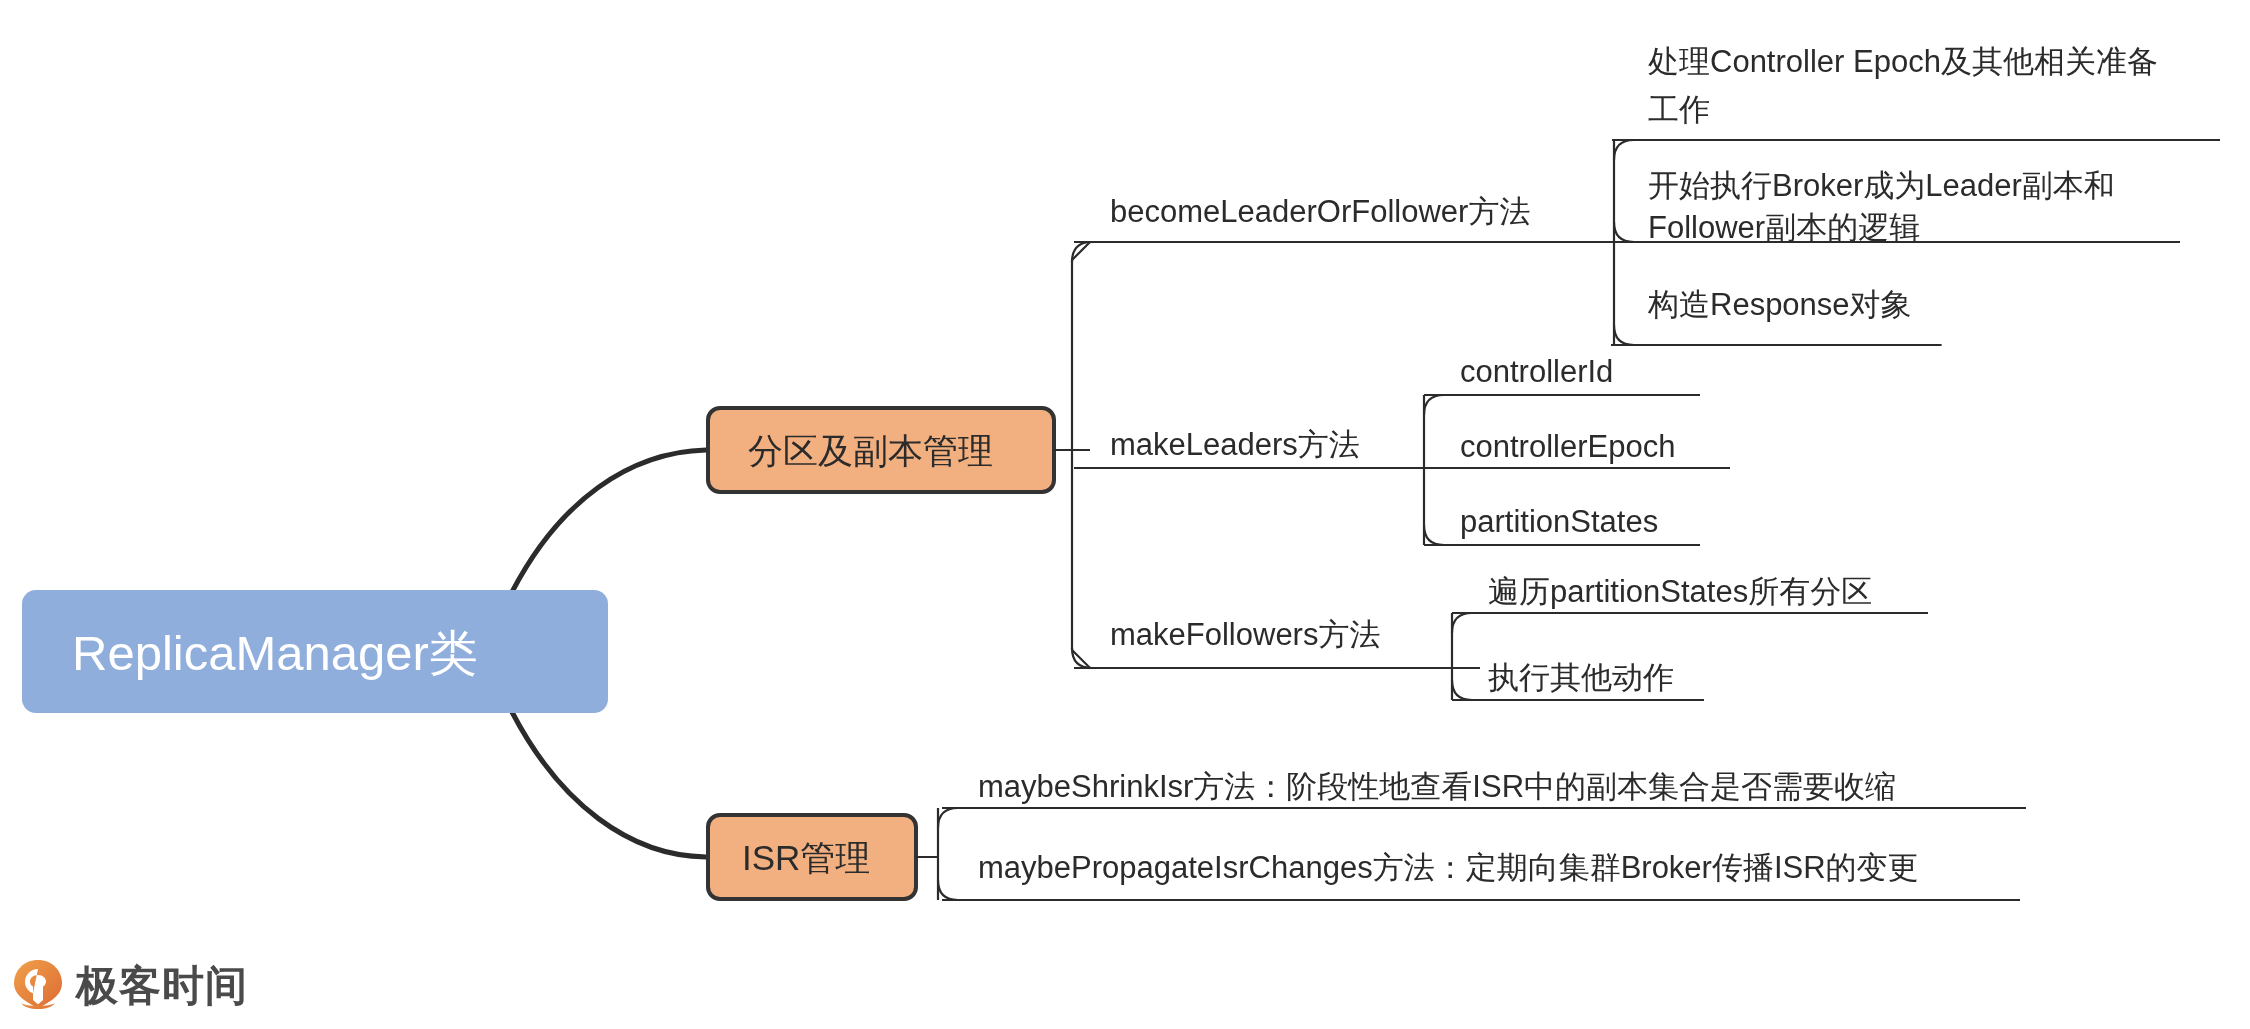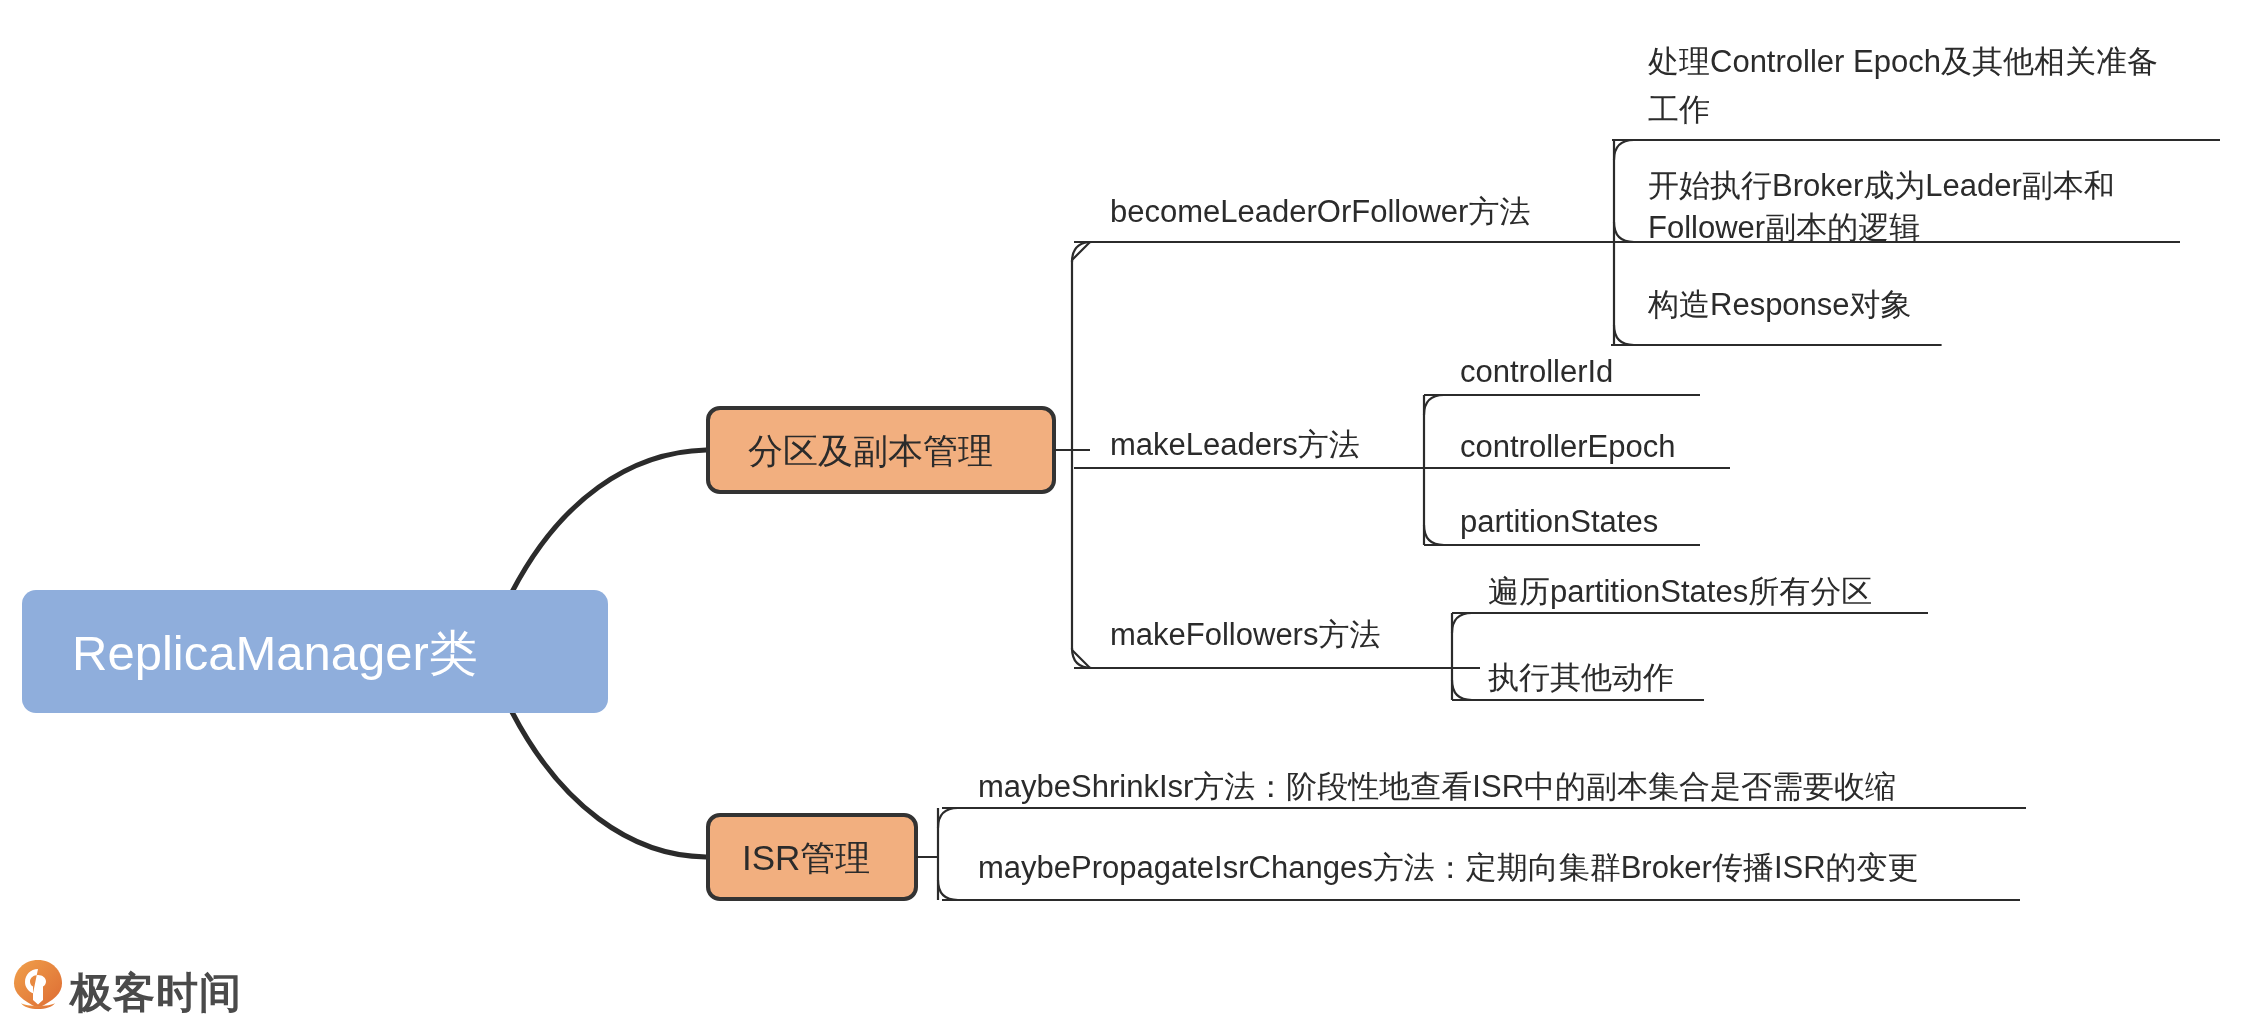--- a/index.html
+++ b/index.html
@@ -55,22 +55,22 @@
     stroke-width: 2.2;
     fill: none;
   }
 
   
   #footer-logo {
     position: absolute;
     left: 12px;
     top: 958px;
     display: flex;
-    align-items: flex-end;
-    gap: 6px;
+    align-items: center;
+    gap: 12px;
   }
   #footer-logo .logo-mark {
     width: 52px;
     height: 56px;
     position: relative;
   }
   #footer-logo .logo-word {
     font-family: "Liberation Sans", "DejaVu Sans", sans-serif;
     font-size: 42px;
     font-weight: bold;

